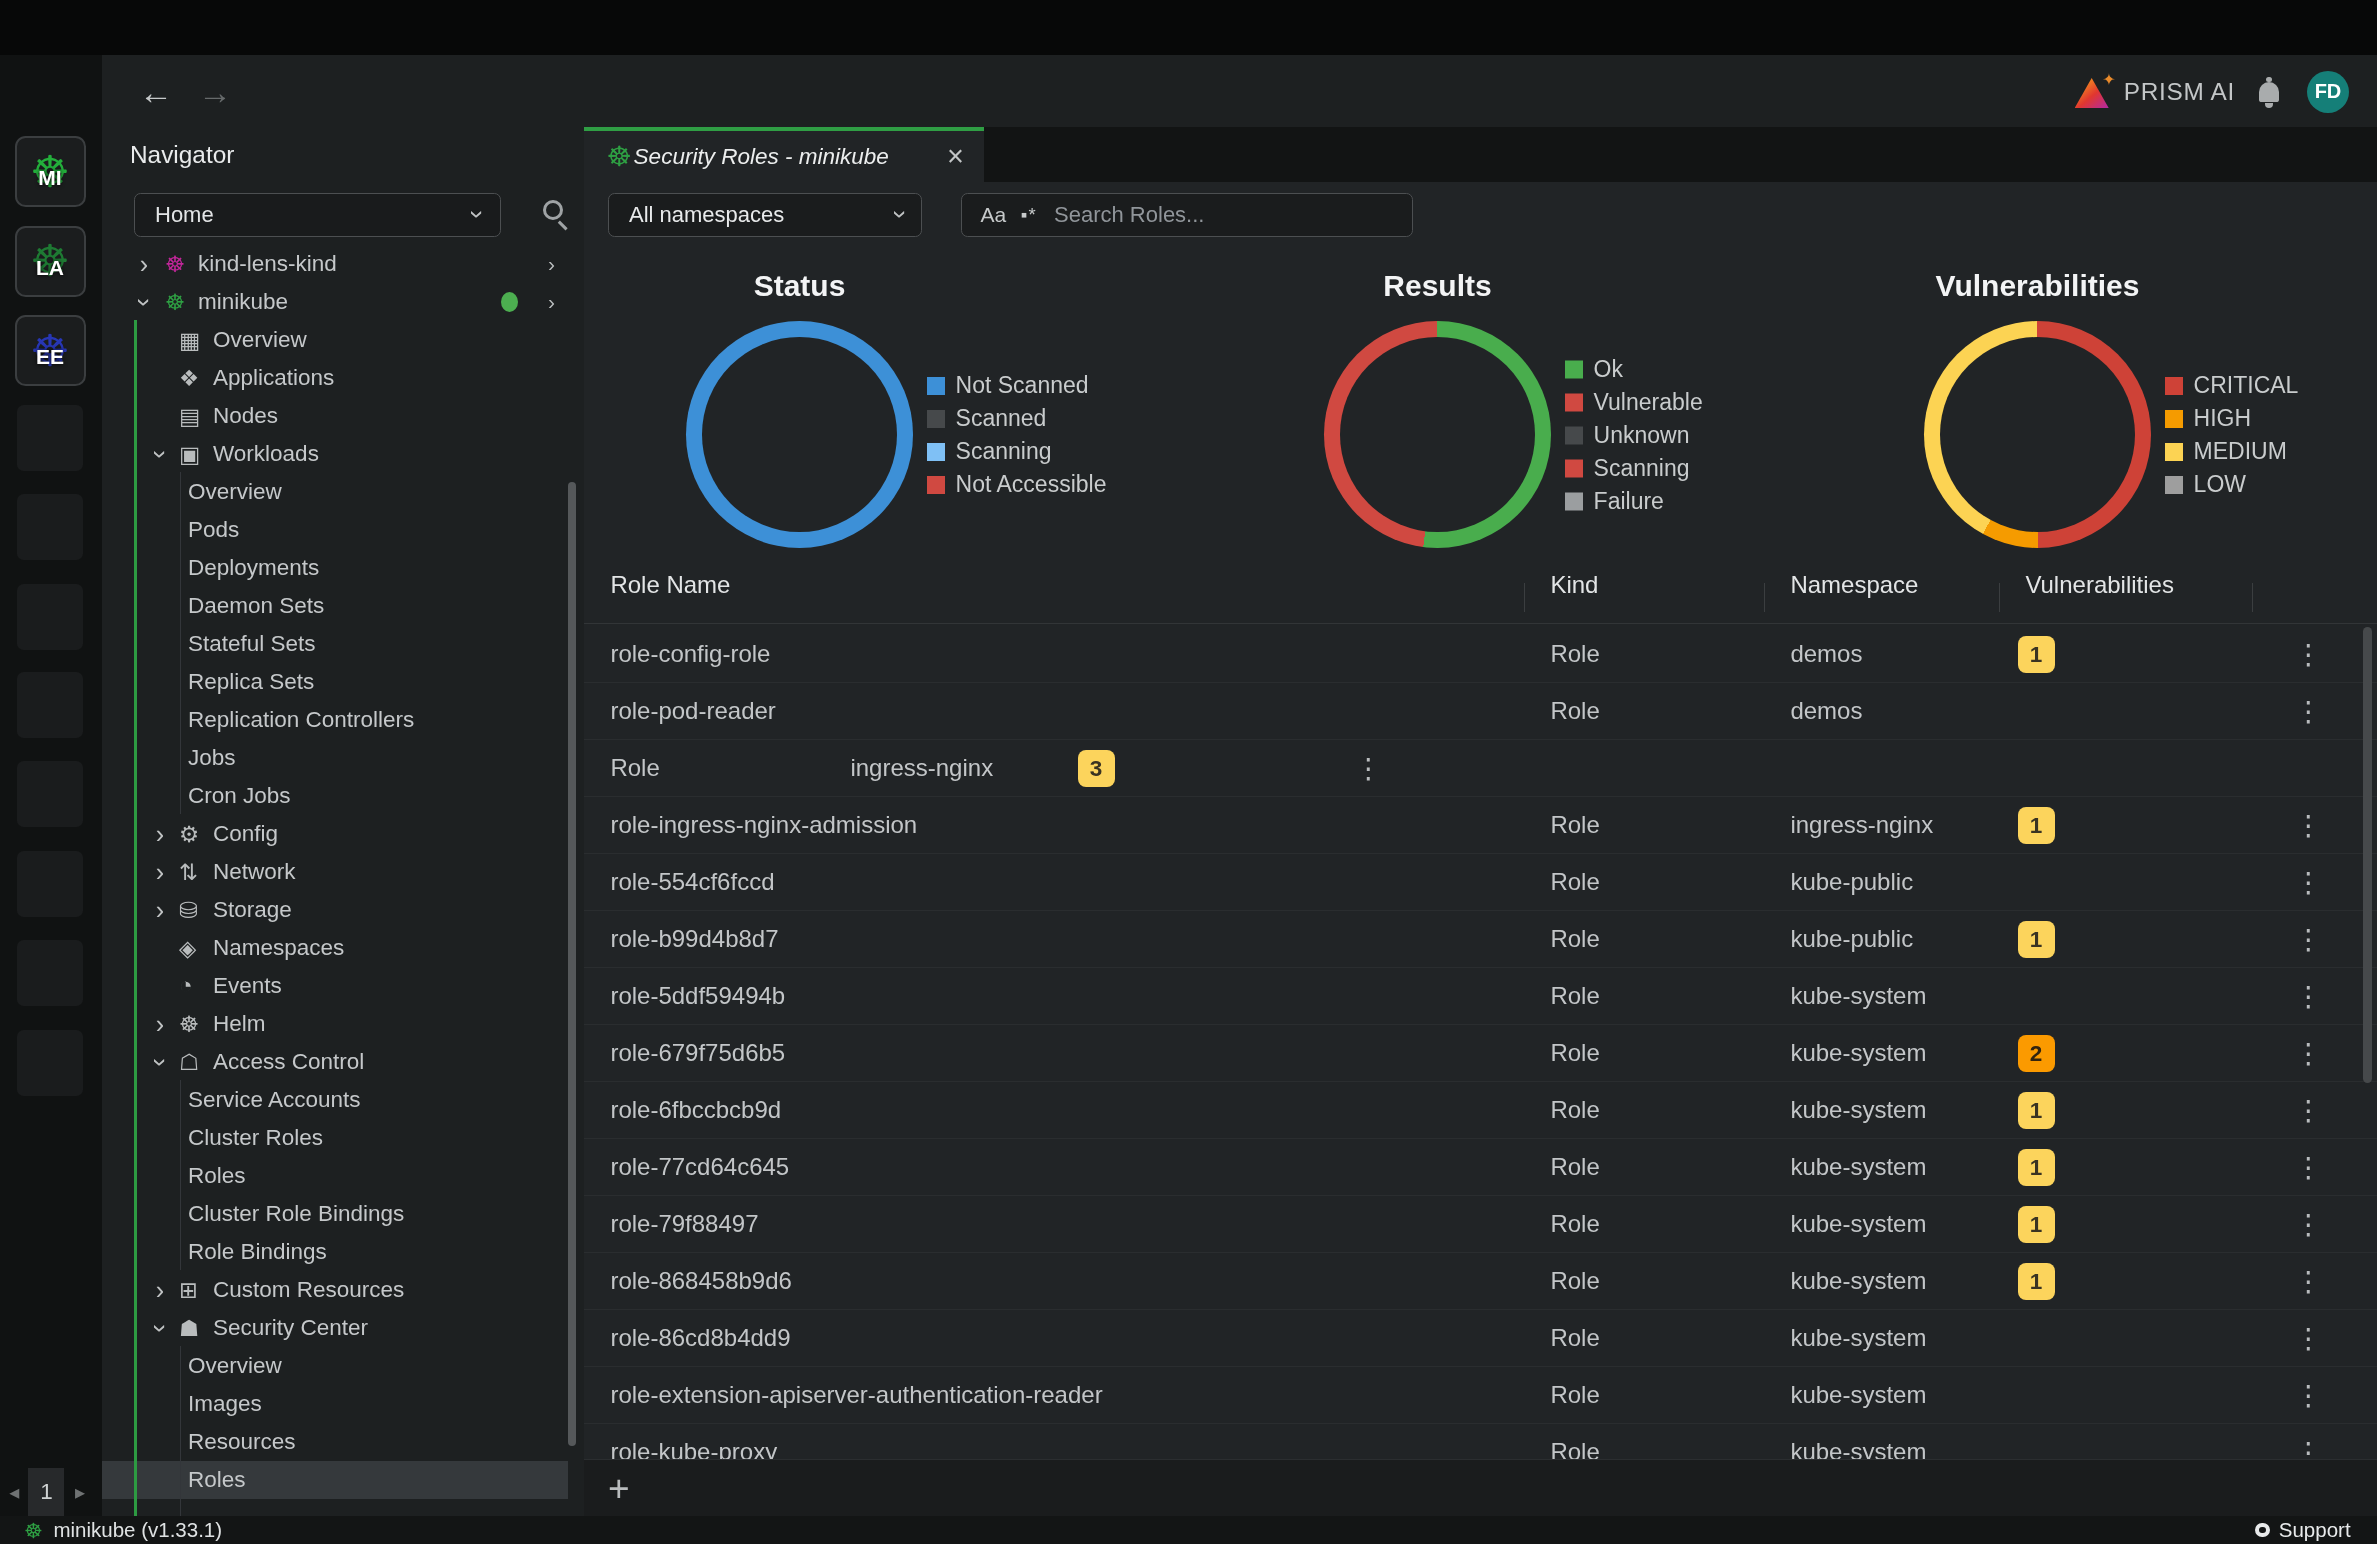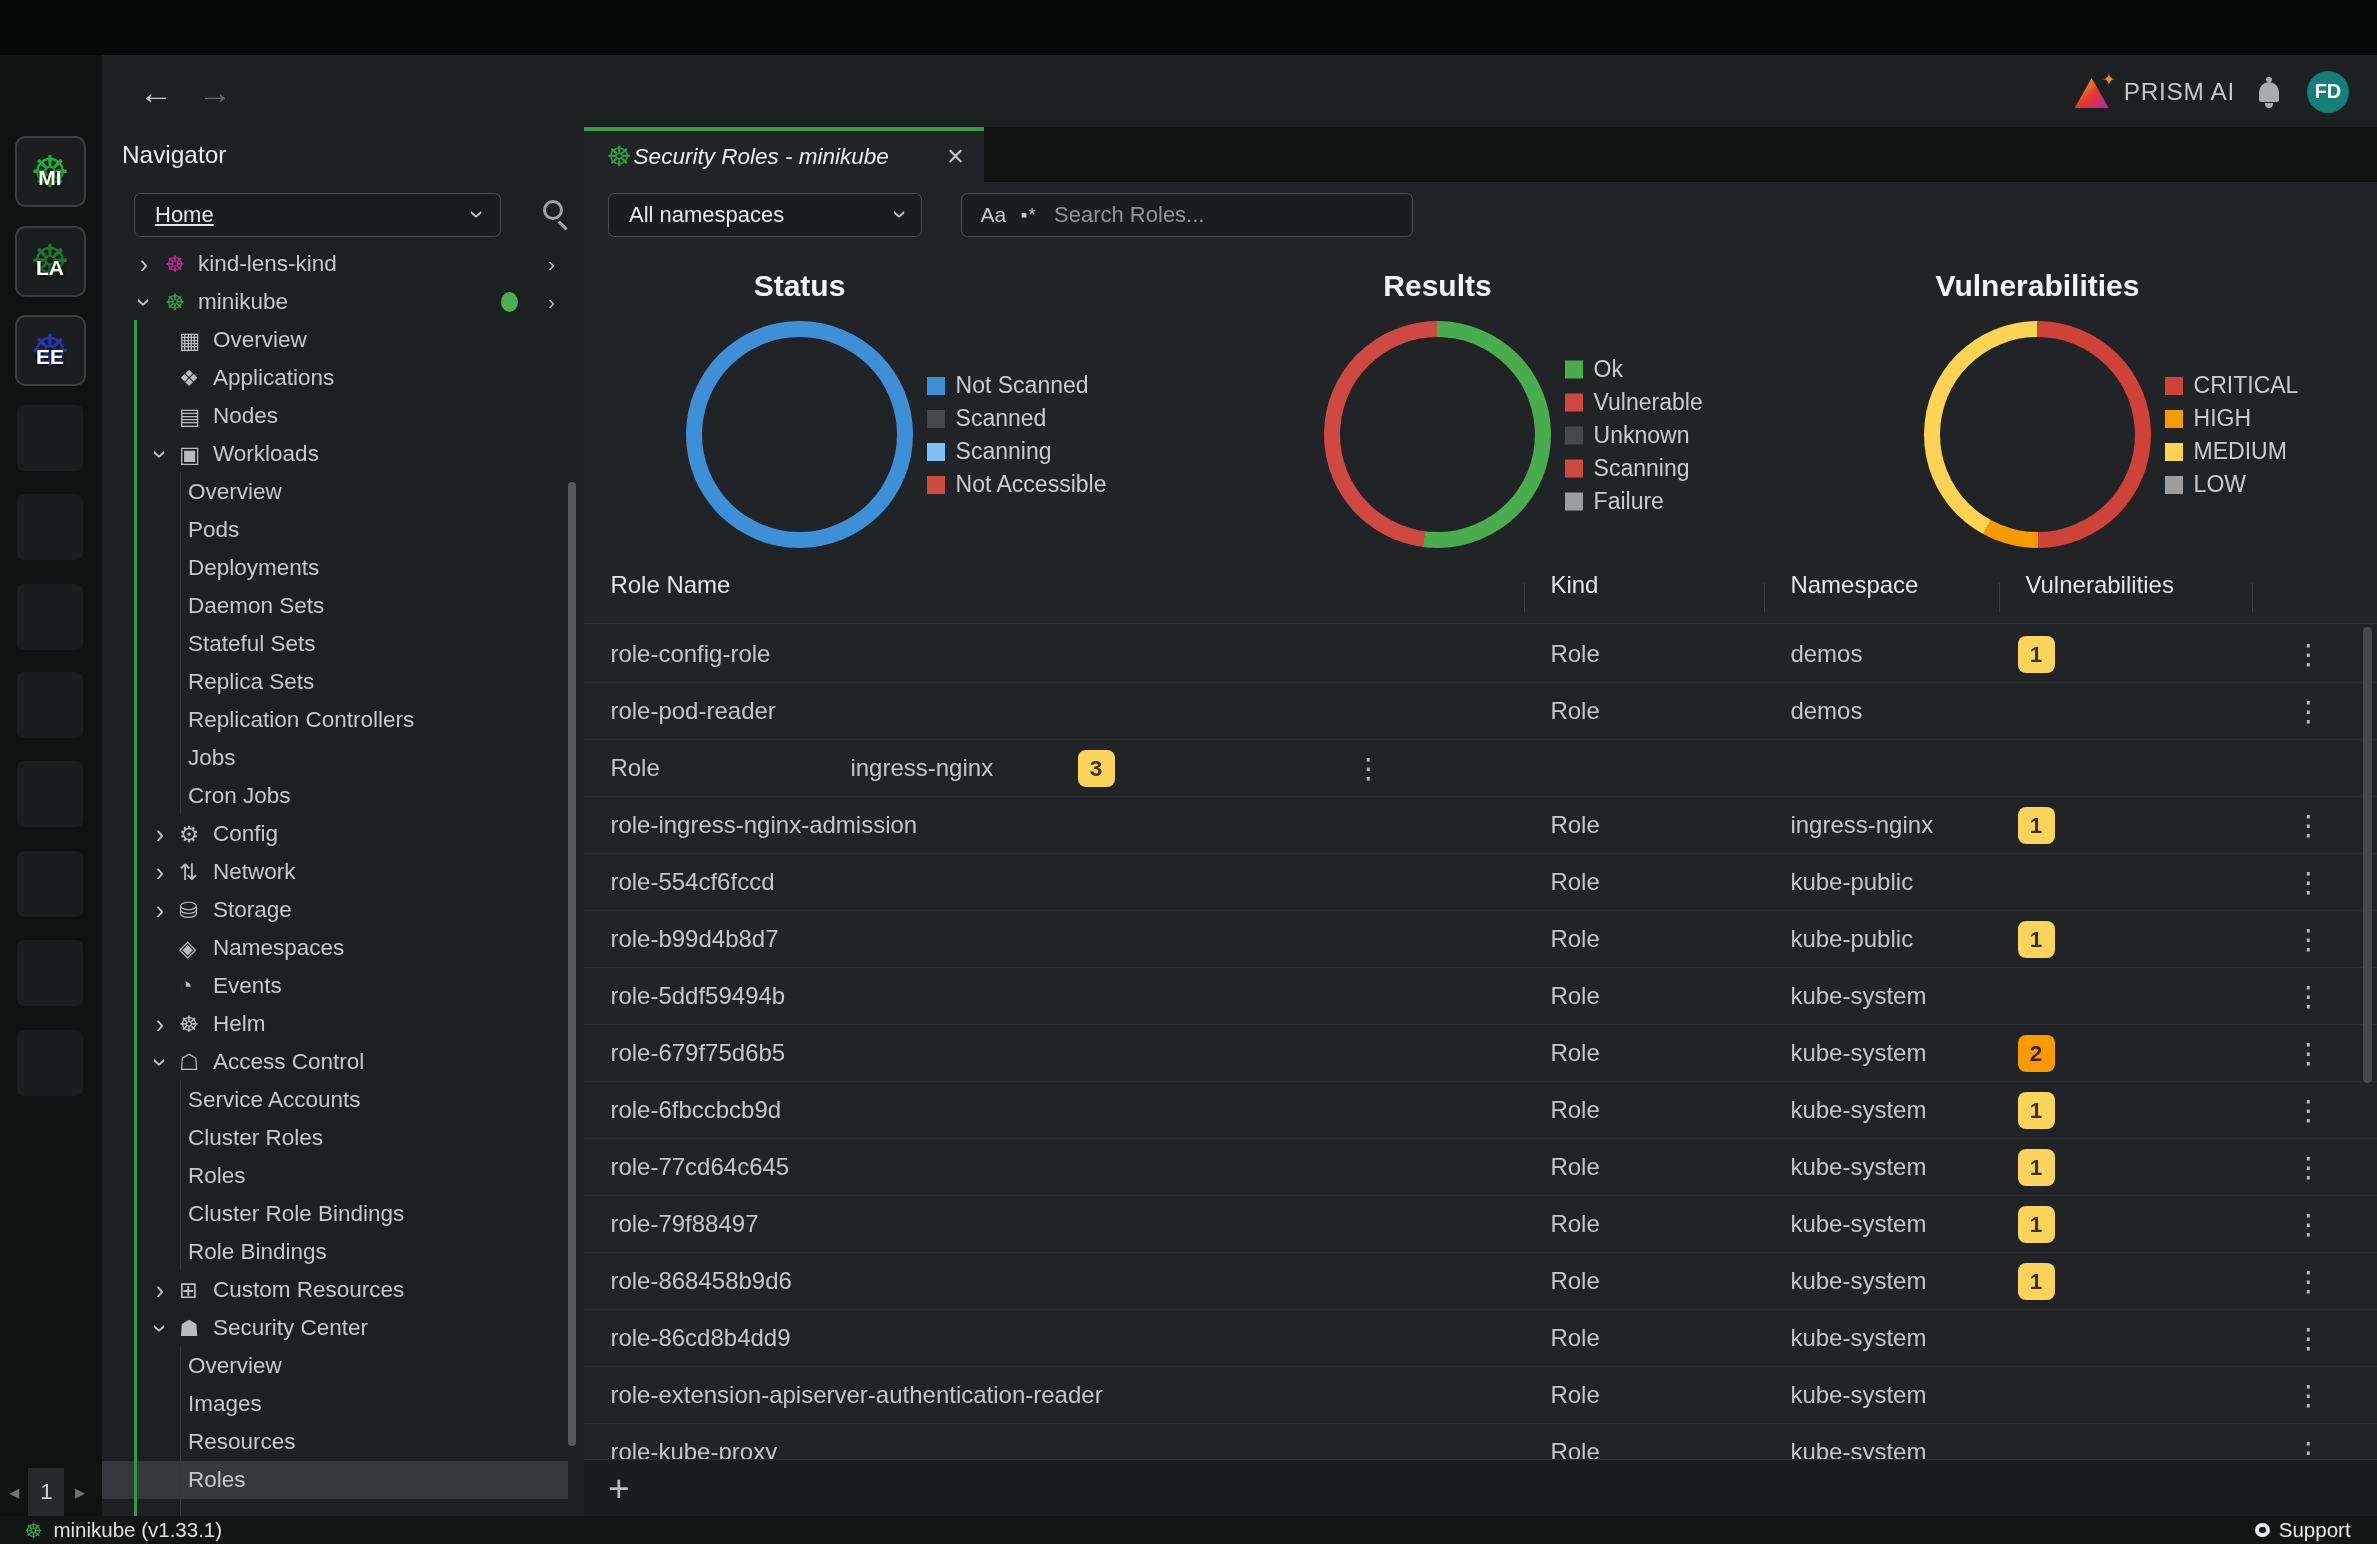--- a/index.html
+++ b/index.html
@@ -42,25 +42,25 @@
   .rail-pager { position:absolute; left:0; bottom:0; width:102px; height:48px; display:flex; align-items:center; }
   .pager-arrow { color:#6f7273; font-size:20px; }
   .pager-prev { margin-left:9.2px; }
   .pager-next { margin-left:10.6px; }
   .pager-page { width:36px; height:48px; margin-left:9.2px; background:#27292b; color:#cfd2d3;
                 font-size:22.5px; display:flex; align-items:center; justify-content:center; }
 
   
   .sidebar { position:absolute; left:102px; top:127px; width:482px; height:1389px; background:#1d2021; overflow:hidden; }
   .nav-head { height:55px; display:flex; align-items:center; }
-  .nav-head span { color:#e9ebec; font-size:24.4px; margin-left:20px; }
+  .nav-head span { color:#e9ebec; font-size:24.4px; margin-left:28px; }
   .nav-controls { position:absolute; left:0; top:66px; width:482px; height:46px; }
   .ctx-select { position:absolute; left:32px; top:0; width:367px; height:44px; border:1.3px solid #4c4f51;
                 border-radius:6.6px; background:#191b1c; display:flex; align-items:center; }
-  .ctx-select span.lbl { color:#e3e5e6; font-size:22px; margin-left:20px;text-decoration:underline; }
+  .ctx-select span.lbl { color:#e3e5e6; font-size:22px; margin-left:20px; }
   .chev { display:inline-block; color:#c0c3c4; font-size:25px; line-height:1; }
   .chev.down { transform:rotate(90deg); }
   .ctx-select .chev { position:absolute; right:18.5px; top:8px; }
   .mag { position:absolute; left:441px; top:6.6px; width:20px; height:20px;
          border:3.3px solid #9fa3a5; border-radius:50%; }
   .mag::after { content:""; position:absolute; left:14.5px; top:17px; width:3.3px; height:10.6px;
                 background:#9fa3a5; transform:rotate(-45deg); }
 
   .tree { position:absolute; left:0; top:118px; width:482px; }
   .tree-item { position:relative; height:38px; display:flex; align-items:center; color:#c5c8ca; font-size:22.5px; }

